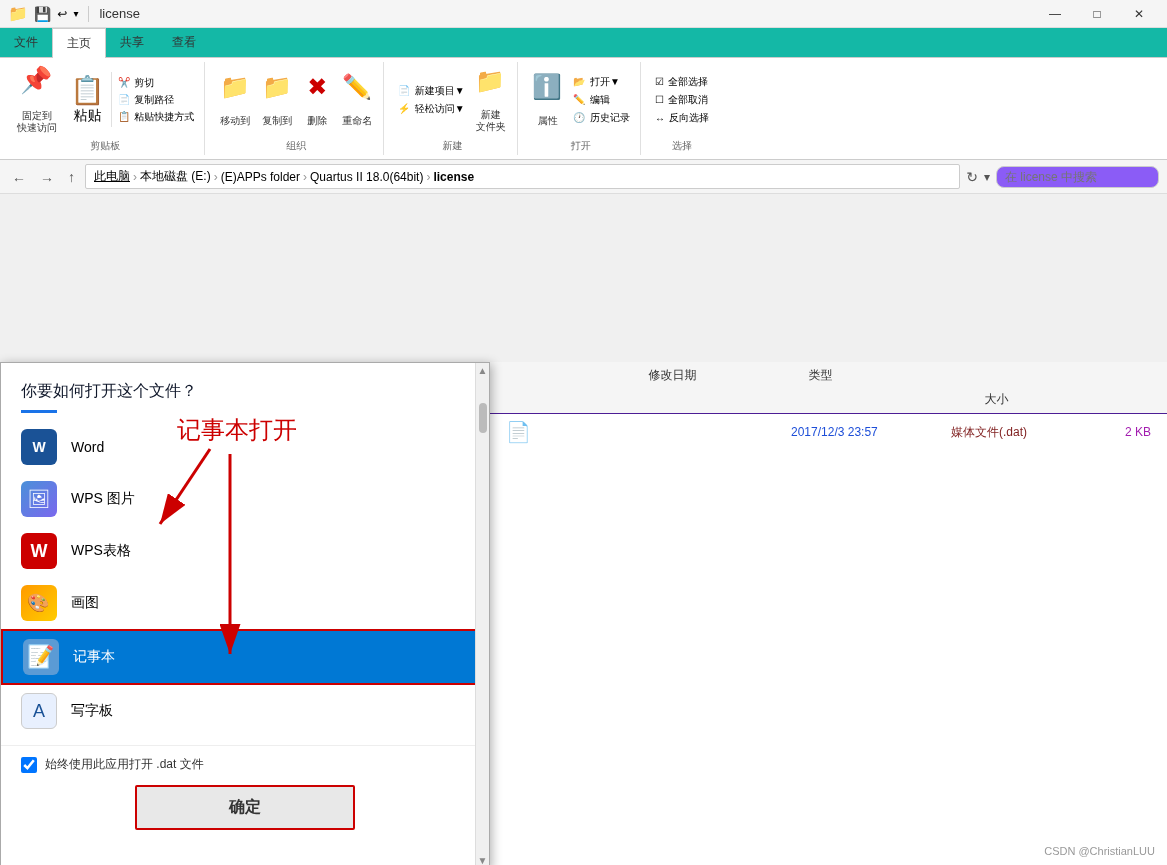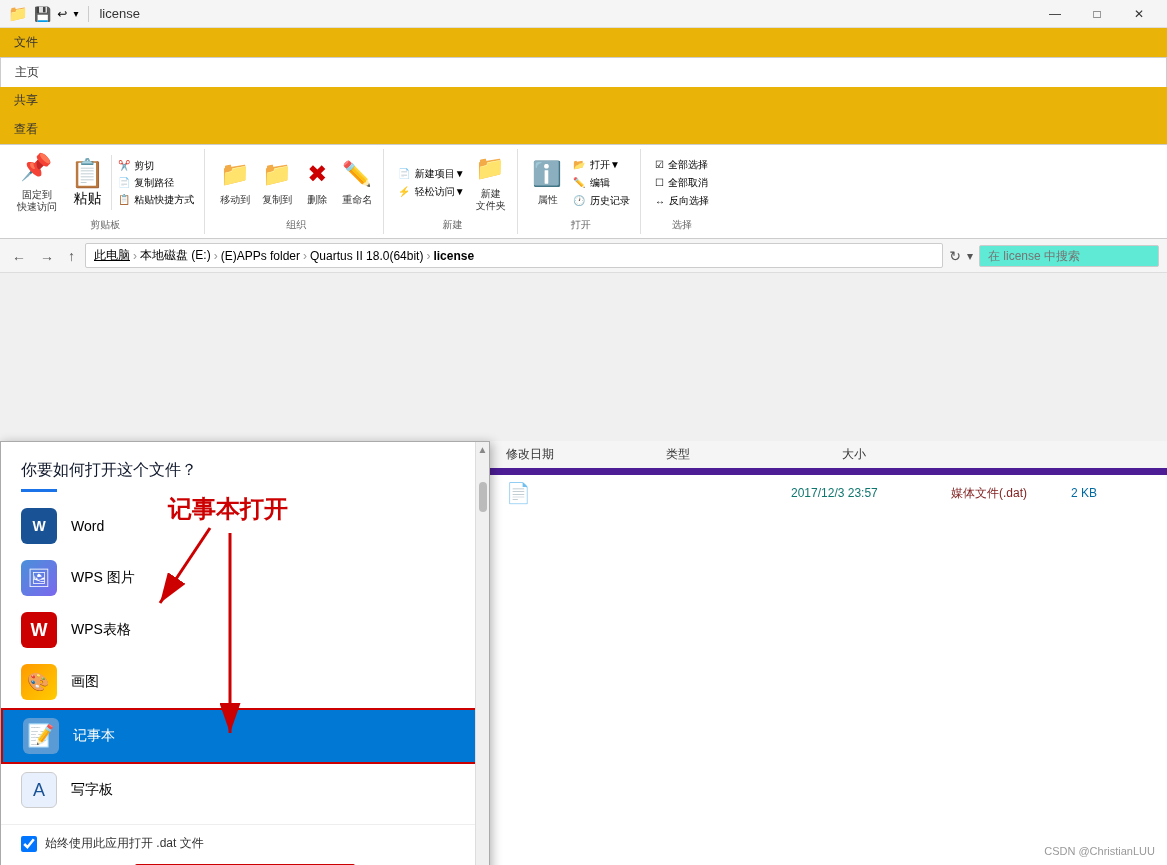--- a/index.html
+++ b/index.html
@@ -33,23 +33,22 @@
     }
     .title-btn {
       width: 40px; height: 28px;
       display: flex; align-items: center; justify-content: center;
       cursor: pointer;
       font-size: 12px;
       color: #333;
     }
     .ribbon-tabs {
       display: flex;
-      background: #eab308;
+      background: #14b8a6;
       border-bottom: 1px solid #ccc;
-      flex-direction: column;
     }
     .ribbon-tab {
       padding: 6px 14px;
       font-size: 12px;
       cursor: pointer;
       color: #333;
     }
     .ribbon-tab.active {
       background: white;
       border: 1px solid #ccc;
@@ -200,21 +199,21 @@
     }
     .rb {
       display: flex;
       flex-direction: column;
       align-items: center;
       cursor: pointer;
       padding: 3px 5px;
       border-radius: 3px;
       min-width: 36px;
     }
-    .rb-label { font-size: 10px; text-align: center; line-height: 1.2; margin-top: 6px; color: #333; }
+    .rb-label { font-size: 10px; text-align: center; line-height: 1.2; margin-top: 14px; color: #333; }
     .sb-item {
       display: flex;
       align-items: center;
       cursor: pointer;
       padding: 1px 4px;
       border-radius: 2px;
       font-size: 10px;
       gap: 4px;
     }
 
@@ -237,56 +236,57 @@
       flex: 1;
       background: white;
       border: 1px solid #ccc;
       border-radius: 2px;
       padding: 3px 8px;
       font-size: 12px;
       display: flex;
       align-items: center;
     }
     .addr-search {
-      width: 180px;
-      background: #5eead4;
+      width: 163px;
+      background: #8b5cf6;
       border: 1px solid #ccc;
-      border-radius: 2px;
+      border-radius: 8px;
       padding: 3px 8px;
       font-size: 12px;
     }
     .addr-refresh {
       cursor: pointer;
       font-size: 14px;
       color: #555;
     }
 
     .file-list-header {
       display: flex;
       background: #f5f5f5;
-      border-bottom: 7px solid #4c1d95;
+      border-bottom: 1px solid #4c1d95;
       padding: 5px 16px;
+      justify-content: center;
     }
     .flh-col { font-size: 12px; color: #333; }
     .flh-date { flex: 0 0 160px; }
     .flh-type { flex: 0 0 120px; }
-    .flh-size { flex: 0 0 80px; text-align: right; }
+    .flh-size { flex: 0 0 80px; text-align: right; margin-top: 24px; }
 
     .file-entry {
       display: flex;
       align-items: center;
       padding: 6px 16px;
       font-size: 12px;
       gap: 0;
     }
     .fe-icon { font-size: 20px; margin-right: 8px; color: #999; }
     .fe-name { flex: 1; color: #333; }
-    .fe-date { flex: 0 0 160px; color: #0f766e; }
+    .fe-date { flex: 0 0 160px; color: #1d4ed8; }
     .fe-type { flex: 0 0 120px; color: #7f1d1d; }
-    .fe-size { flex: 0 0 80px; color: #0369a1; }
+    .fe-size { flex: 0 0 80px; text-align: right; color: #a21caf; }
 
     
     .app-item-selected {
       background: #0078d4 !important;
     }
     .app-item-selected .app-item-name { color: white !important; }
 
     
     .notepad-highlight {
       border: 2px solid #cc0000;
@@ -535,21 +535,21 @@
       <span class="fe-icon">📄</span>
       <span class="fe-name"></span>
       <span class="fe-date">2017/12/3 23:57</span>
       <span class="fe-type">媒体文件(.dat)</span>
       <span class="fe-size">2 KB</span>
     </div>
   </div>
 
   <div style="position:absolute;left:0;top:0;width:490px;height:100%;pointer-events:none;z-index:30;">
 
-    <div style="position:absolute;top:220px;left:168px;color:#cc0000;font-size:24px;font-weight:bold;pointer-events:none;">记事本打开</div>
+    <div style="position:absolute;top:220px;left:177px;color:#cc0000;font-size:24px;font-weight:normal;pointer-events:none;">记事本打开</div>
 
     <svg width="490" height="500" style="position:absolute;top:0;left:0;pointer-events:none;">
 
       <defs>
         <marker id="arrowhead1" markerWidth="10" markerHeight="7" refX="10" refY="3.5" orient="auto">
           <polygon points="0 0, 10 3.5, 0 7" fill="#cc0000"></polygon>
         </marker>
         <marker id="arrowhead2" markerWidth="10" markerHeight="7" refX="10" refY="3.5" orient="auto">
           <polygon points="0 0, 10 3.5, 0 7" fill="#cc0000"></polygon>
         </marker>

